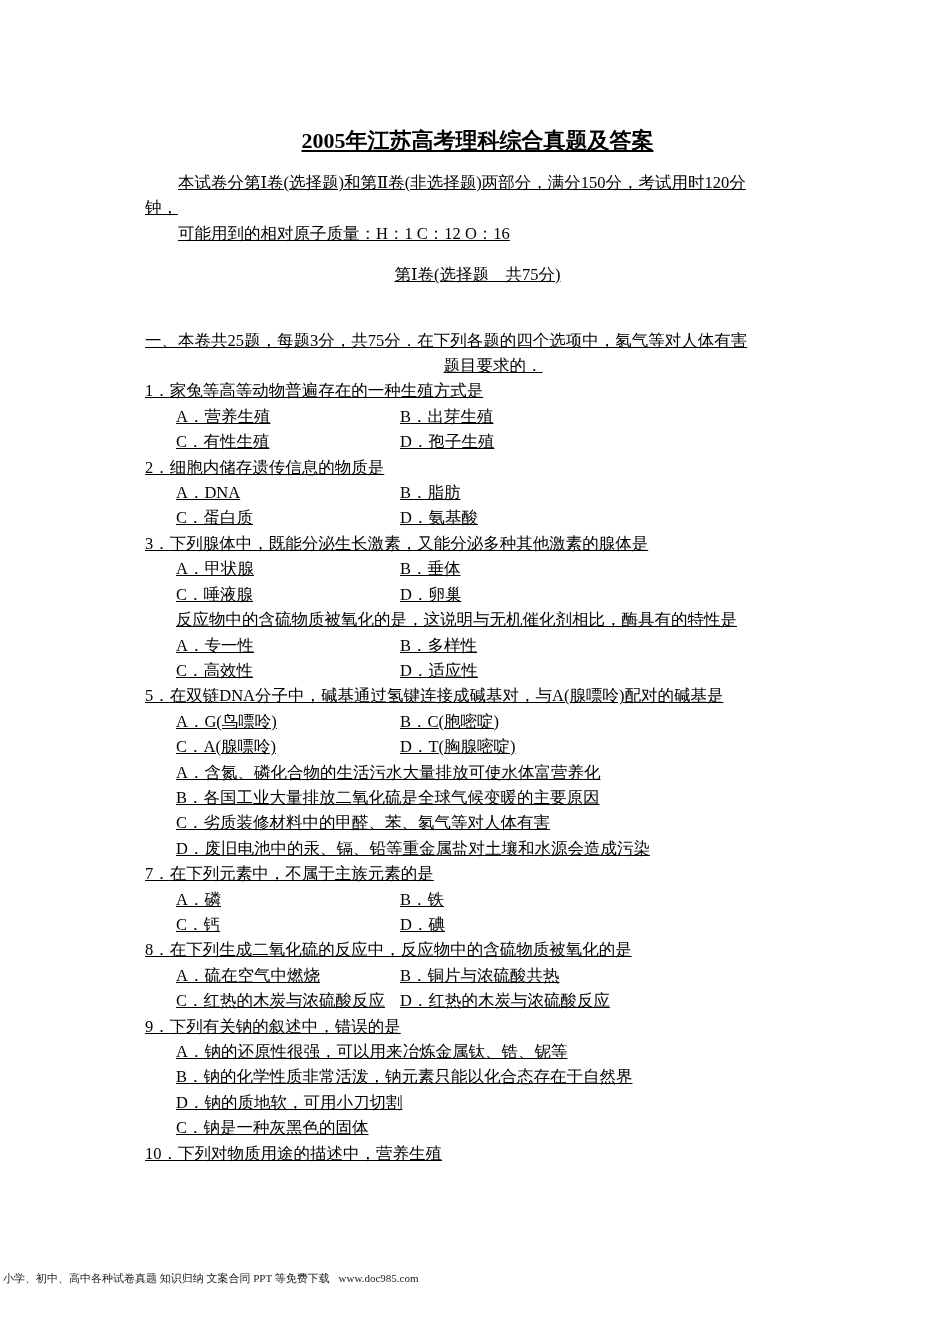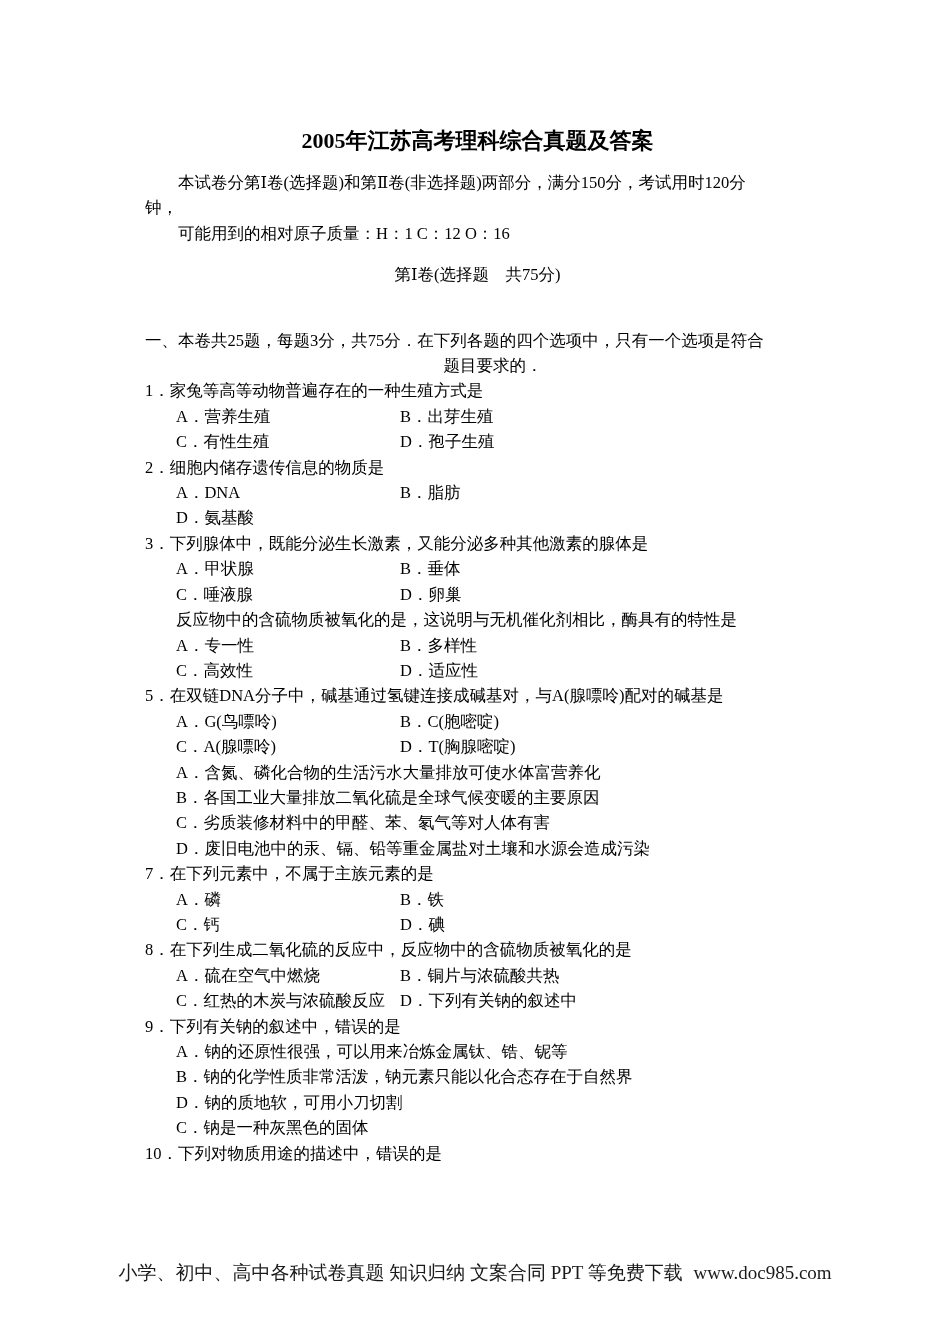--- a/index.html
+++ b/index.html
@@ -12,20 +12,21 @@
     height: 1344px;
     overflow: hidden;
     font-family: "Liberation Serif", "DejaVu Serif", serif;
     color: #000000;
   }
   .page {
     position: relative;
     width: 950px;
     height: 1344px;
     background: #ffffff;
+    text-decoration: underline;
   }
   .content {
     padding: 126px 140px 0 145px;
     font-size: 16.5px;
     line-height: 25.4px;
   }
   .title {
     text-align: center;
     font-size: 22px;
     font-weight: bold;
@@ -65,22 +66,22 @@
   }
   .opt-col1 {
     display: inline-block;
     min-width: 224px;
   }
   .footer {
     position: absolute;
     left: 0;
     right: 0;
     bottom: 58px;
-    text-align: center;
-    font-size: 19px;
+    text-align: left;
+    font-size: 11px;
     color: #1a1a1a;
     white-space: nowrap;
   }
   .footer span { margin: 0 3px; }
 </style>
 </head>
 <body>
 
 <div class="page">
   <div class="content">
@@ -89,21 +90,21 @@
 
     <div class="intro">
       <div class="line indent">本试卷分第Ⅰ卷(选择题)和第Ⅱ卷(非选择题)两部分，满分150分，考试用时120分</div>
       <div class="line">钟，</div>
       <div class="line indent">可能用到的相对原子质量：H：1  C：12  O：16</div>
     </div>
 
     <div class="section-header">第Ⅰ卷(选择题　共75分)</div>
 
     <div class="instruction">
-      <div class="line">一、本卷共25题，每题3分，共75分．在下列各题的四个选项中，只有一个选项是符合</div>
+      <div class="line">一、本卷共25题，每题3分，共75分．在下列各题的四个选项中，氡气等对人体有害</div>
       <div class="line instruction-cont">题目要求的．</div>
     </div>
 
     <div id="questions">
         <div class="question">
           <div class="stem-line"><span>1．</span><span>家兔等高等动物普遍存在的一种生殖方式是</span></div>
           <div class="opt-row">
             <span class="opt opt-col1">A．营养生殖</span>
             <span class="opt">B．出芽生殖</span>
           </div>
@@ -112,20 +113,21 @@
             <span class="opt">D．孢子生殖</span>
           </div>
         </div>
         <div class="question">
           <div class="stem-line"><span>2．</span><span>细胞内储存遗传信息的物质是</span></div>
           <div class="opt-row">
             <span class="opt opt-col1">A．DNA</span>
             <span class="opt">B．脂肪</span>
           </div>
           <div class="opt-row">
+            <span class="opt opt-col1">C．蛋白质</span>
             <span class="opt">D．氨基酸</span>
           </div>
         </div>
         <div class="question">
           <div class="stem-line"><span>3．</span><span>下列腺体中，既能分泌生长激素，又能分泌多种其他激素的腺体是</span></div>
           <div class="opt-row">
             <span class="opt opt-col1">A．甲状腺</span>
             <span class="opt">B．垂体</span>
           </div>
           <div class="opt-row">
@@ -181,40 +183,40 @@
           </div>
         </div>
         <div class="question">
           <div class="stem-line"><span>8．</span><span>在下列生成二氧化硫的反应中，反应物中的含硫物质被氧化的是</span></div>
           <div class="opt-row">
             <span class="opt opt-col1">A．硫在空气中燃烧</span>
             <span class="opt">B．铜片与浓硫酸共热</span>
           </div>
           <div class="opt-row">
             <span class="opt opt-col1">C．红热的木炭与浓硫酸反应</span>
-            <span class="opt">D．下列有关钠的叙述中</span>
+            <span class="opt">D．红热的木炭与浓硫酸反应</span>
           </div>
         </div>
         <div class="question">
           <div class="stem-line"><span>9．</span><span>下列有关钠的叙述中，错误的是</span></div>
           <div class="opt-row">
             <span class="opt">A．钠的还原性很强，可以用来冶炼金属钛、锆、铌等</span>
           </div>
           <div class="opt-row">
             <span class="opt">B．钠的化学性质非常活泼，钠元素只能以化合态存在于自然界</span>
           </div>
           <div class="opt-row">
             <span class="opt">D．钠的质地软，可用小刀切割</span>
           </div>
           <div class="opt-row">
             <span class="opt">C．钠是一种灰黑色的固体</span>
           </div>
         </div>
         <div class="question">
-          <div class="stem-line"><span>10．</span><span>下列对物质用途的描述中，错误的是</span></div>
+          <div class="stem-line"><span>10．</span><span>下列对物质用途的描述中，营养生殖</span></div>
         </div>
       </div>
 
   </div>
 
   <div class="footer">
     <span>小学、初中、高中各种试卷真题 知识归纳 文案合同 PPT 等免费下载</span>
     <span>www.doc985.com</span>
   </div>
 </div>

